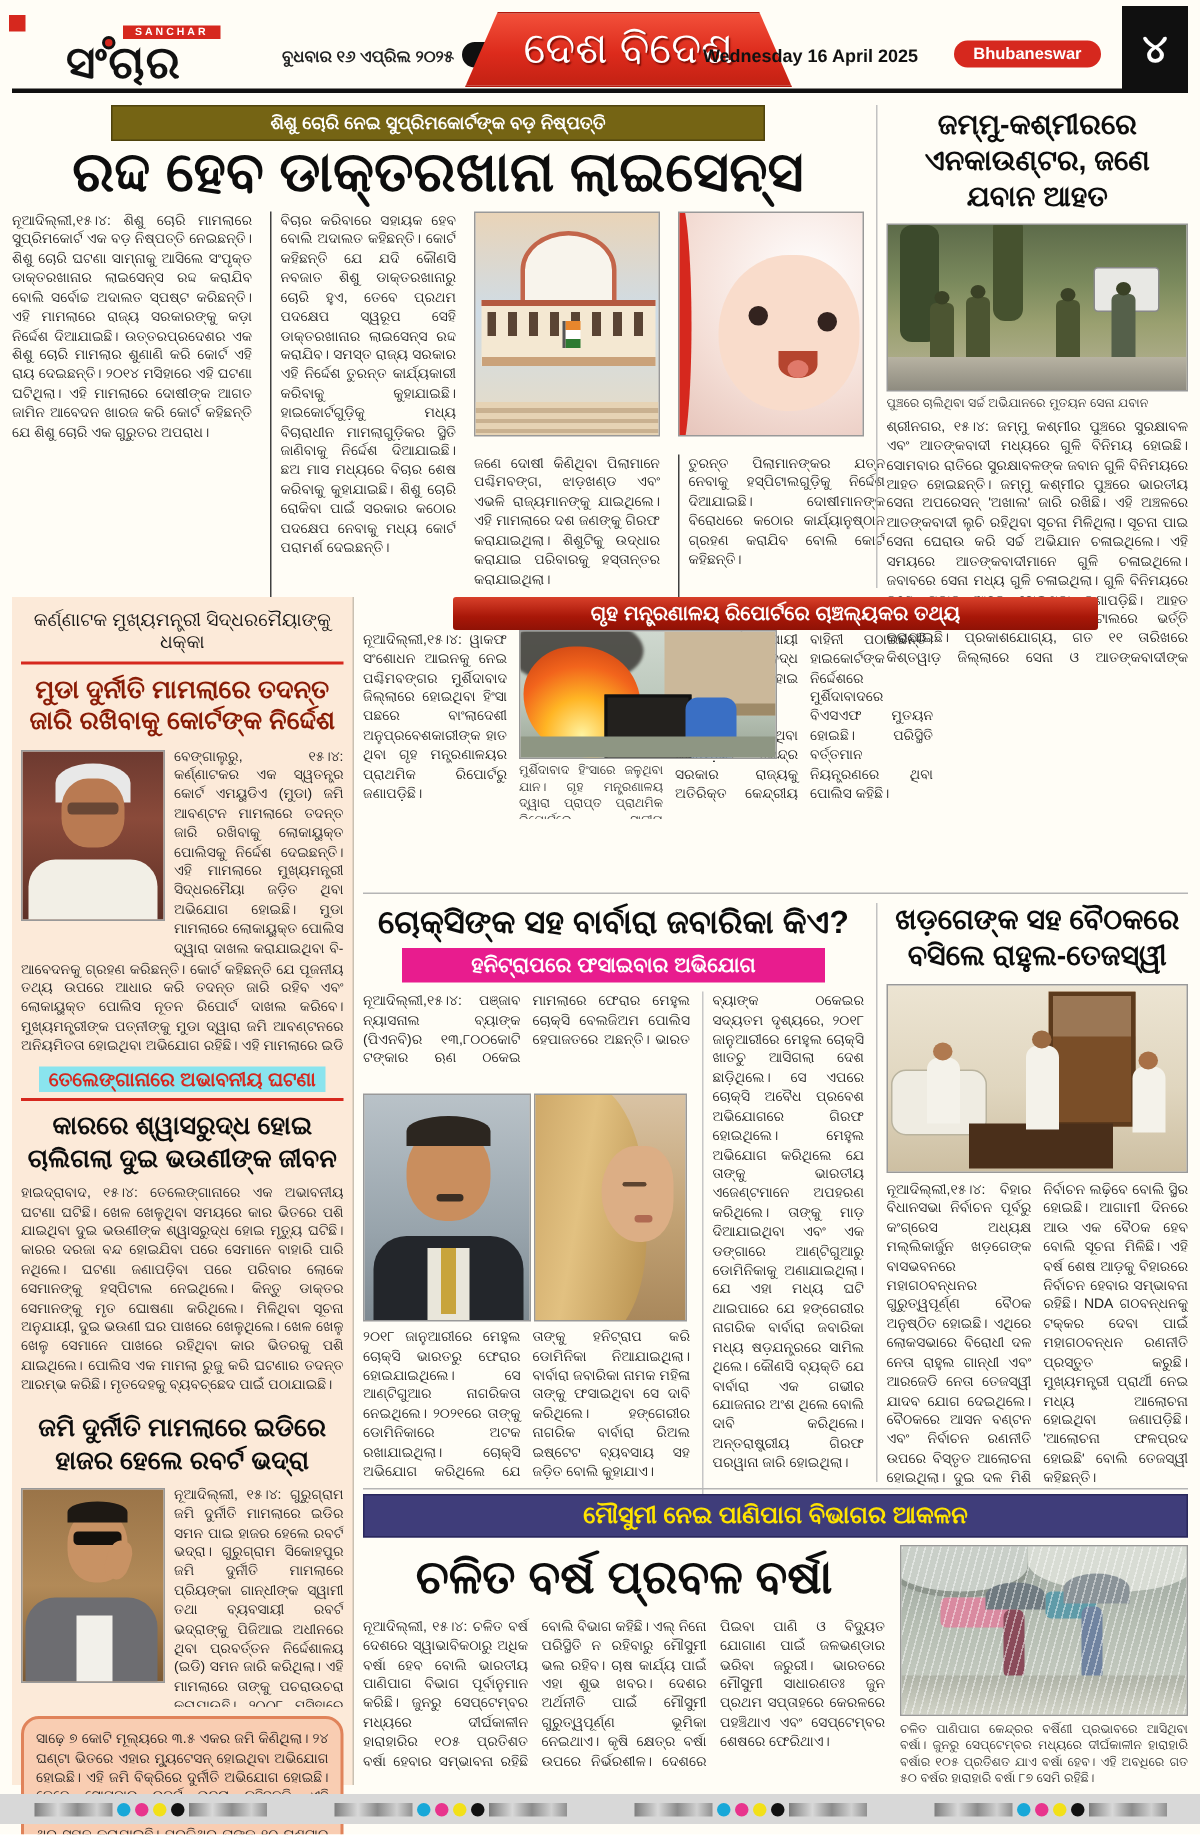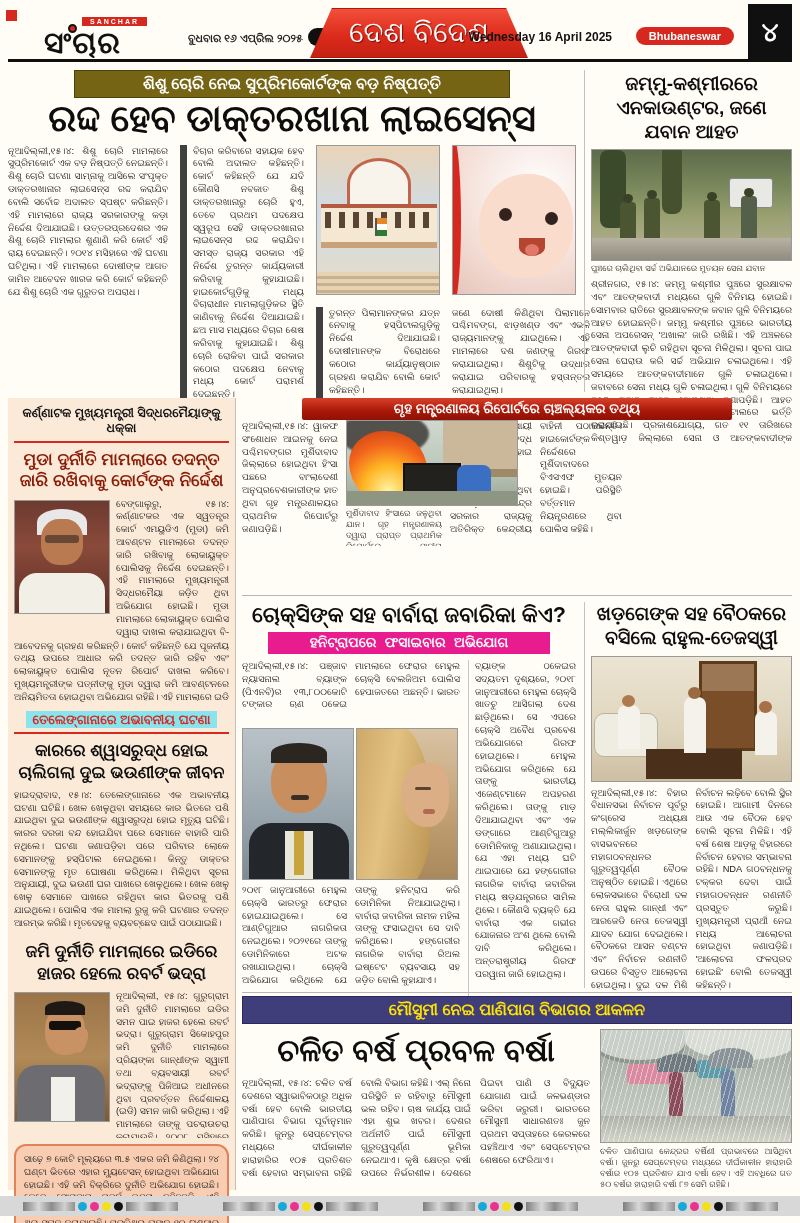--- a/index.html
+++ b/index.html
@@ -27,25 +27,25 @@
     border:1px solid #b3170b;
   }
   .mast-en-date { position:absolute; right:180px; top:24px; font-size:12px; font-weight:bold; color:#111; }
   .city-pill-en { position:absolute; right:58px; top:21px; background:#d6281e; color:#fff; font-size:11px; font-weight:bold; padding:3px 13px; border-radius:10px; }
   .page-no-tab { position:absolute; right:0; top:-2px; width:44px; height:56px; background:#101010; color:#fff; display:flex; align-items:center; justify-content:center; font-size:26px; font-weight:bold; }
   
   .bt { font-size:9.3px; line-height:1.38; text-align:justify; color:#222; overflow:hidden; }
   .cap { font-size:8.4px; line-height:1.3; color:#333; text-align:justify; overflow:hidden; }
   
   .story-license { position:absolute; left:8px; top:70px; width:568px; height:322px; }
-  .lic-kicker { margin:0 66px; background:#756414; border:1px solid #4f430d; color:#fff; font-size:16px; font-weight:bold; text-align:center; padding:4px 0; }
+  .lic-kicker { margin:0 66px; background:#756414; border:1px solid #4f430d; color:#fff; font-size:12px; font-weight:bold; text-align:center; padding:4px 0; }
   .lic-headline { font-size:37px; font-weight:800; color:#0d0d0d; text-align:center; line-height:1.15; padding:0 0 4px; }
   .lic-body { display:grid; grid-template-columns:160px 124px 124px 138px; grid-template-rows:150px 112px; column-gap:7px; row-gap:5px;gap:12px; }
   .lic-col-tall { grid-row:1 / 3; }
-  .vrule { border-left:7px solid #404040; padding-left:6px; }
+  .vrule { border-left:1px solid #404040; padding-left:6px; }
   
   .ph { position:relative; overflow:hidden; border:1px solid #999; background:#ccc; }
   
   .ph-sc { background:linear-gradient(180deg,#e9d4b8 0%,#cfdce6 45%,#e8dcc4 100%); }
   .sc-dome { position:absolute; left:30px; top:12px; width:64px; height:52px; background:#f8f4ec; border:3px solid #c3654a; border-radius:50% 50% 8% 8%; }
   .sc-base { position:absolute; left:4px; top:58px; width:116px; height:44px; background:#f4e8d2; border-top:4px solid #b45a40; box-shadow:inset 0 -6px 0 #caa27a; }
   .sc-windows { position:absolute; left:8px; top:66px; width:108px; height:16px; background:repeating-linear-gradient(90deg,#5a4434 0 6px,#f4e8d2 6px 14px); }
   .sc-steps { position:absolute; left:0; bottom:0; width:100%; height:22px; background:repeating-linear-gradient(180deg,#e6d3b4 0 4px,#c9b190 4px 7px); }
   .sc-flag { position:absolute; left:58px; top:72px; width:12px; height:18px; background:linear-gradient(180deg,#e8862c 33%,#fff 33% 66%,#2d7a32 66%); border-left:2px solid #555; }
   
@@ -122,41 +122,41 @@
   .walker1 { position:absolute; left:68px; top:42px; width:14px; height:46px; background:#8a4b5a; border-radius:5px; }
   .walker2 { position:absolute; left:120px; top:40px; width:14px; height:50px; background:#7083a0; border-radius:5px; }
   .rain-ground { position:absolute; left:0; bottom:0; width:100%; height:26px; background:linear-gradient(180deg,#aeb2a6,#d2d4c8); }
   
   .story-jk { position:absolute; left:584px; top:70px; width:208px; height:322px; border-left:1px solid #c2c2c2; padding-left:6px; }
   .jk-headline { font-size:19px; font-weight:800; text-align:center; line-height:1.25; color:#0d0d0d; padding:2px 0 6px; }
   .jk-photo { width:100%; height:112px; }
   .jk-cap { margin:2px 0 4px; }
   
   .left-col { position:absolute; left:8px; top:398px; width:228px; height:792px; background:#fcead9; border-right:1px solid #c9c0b2; padding:5px 6px; }
-  .kicker-plain { font-size:12.5px; font-weight:700; text-align:center; color:#111; border-bottom:2px solid #d6281e; padding:3px 0 5px; margin-bottom:4px; }
+  .kicker-plain { font-size:12.5px; font-weight:400; text-align:center; color:#111; border-bottom:2px solid #d6281e; padding:3px 0 5px; margin-bottom:4px; }
   .muda-headline { font-size:17px; font-weight:800; text-align:center; color:#8a1c06; line-height:1.25; padding:2px 0 6px; }
   .float-photo { float:left; margin:2px 6px 3px 0; }
   .ph-sidda-box { width:96px; height:114px; }
   .tel-kicker { font-size:13px; font-weight:800; text-align:center; color:#d6281e; border-bottom:2px solid #d6281e; padding:2px 0 4px; margin:8px 0 4px; }
   .tel-kicker span { background:#8ae4ee; padding:1px 6px; }
   .black-headline { font-size:17px; font-weight:800; text-align:center; color:#0d0d0d; line-height:1.3; padding:2px 0 5px; }
   .ph-vadra-box { width:96px; height:130px; }
   .vadra-box { background:#f9cdb2; border:2px solid #e0835a; border-radius:12px; padding:7px 8px; margin-top:6px; }
   
   .story-wb { position:absolute; left:242px; top:398px; width:550px; height:198px; border-bottom:1px solid #b5b5b5; }
   .wb-kicker { margin:0 60px; background:linear-gradient(180deg,#d8402a 0%,#a81708 60%,#8f1206 100%); color:#fff; font-size:13.5px; font-weight:bold; text-align:center; padding:3px 0; border-radius:2px; }
   .wb-headline { font-size:27px; font-weight:800; text-align:center; color:#0d0d0d; padding:5px 0 6px; }
   .wb-body { display:grid; grid-template-columns:96px 96px 172px 164px; column-gap:8px; height:128px; }
   .wb-img-wrap { }
   .ph-fire-box { width:172px; height:86px; }
   .two-col { column-count:2; column-gap:8px; }
   
   .story-choksi { position:absolute; left:242px; top:602px; width:334px; height:386px; }
   .ck-headline { font-size:21.5px; font-weight:800; text-align:center; color:#0d0d0d; padding:1px 0 4px; }
-  .ck-sub { margin:0 26px 6px; background:#e81c8e; color:#fff; font-size:14px; font-weight:bold; text-align:center; padding:3px 0;font-family:Liberation Mono, monospace; }
+  .ck-sub { margin:0 26px 6px; background:#e81c8e; color:#fff; font-size:14px; font-weight:bold; text-align:center; padding:3px 0; }
   .ck-grid { display:grid; grid-template-columns:218px 108px; column-gap:8px; }
   .ck-left-top { column-count:2; column-gap:8px; height:64px; }
   .ck-imgs { display:flex; gap:2px; margin:4px 0; }
   .ph-choksi-box { width:112px; height:152px; }
   .ph-barb-box { width:102px; height:152px; }
   .ck-left-bottom { column-count:2; column-gap:8px; height:112px; margin-top:2px; }
   .ck-right { border-left:1px solid #c6c6c6; padding-left:6px; height:346px; }
   
   .story-khadge { position:absolute; left:584px; top:602px; width:208px; height:386px; border-left:1px solid #c2c2c2; padding-left:6px; }
   .kh-headline { font-size:19px; font-weight:800; text-align:center; line-height:1.25; color:#0d0d0d; padding:0 0 6px; }
@@ -214,22 +214,22 @@
           <div class="sc-steps"></div>
       </div>
       <div class="ph ph-baby" style="width:124px;height:150px;">
         <div class="baby-head"></div>
           <div class="baby-eye1"></div>
           <div class="baby-eye2"></div>
           <div class="baby-mouth"></div>
           <div class="baby-tongue"></div>
       </div>
       <div class="bt lic-col-tall vrule">ବିଚାର କରିବାରେ ସହାୟକ ହେବ ବୋଲି ଅଦାଲତ କହିଛନ୍ତି। କୋର୍ଟ କହିଛନ୍ତି ଯେ ଯଦି କୌଣସି ନବଜାତ ଶିଶୁ ଡାକ୍ତରଖାନାରୁ ଚୋରି ହୁଏ, ତେବେ ପ୍ରଥମ ପଦକ୍ଷେପ ସ୍ୱରୂପ ସେହି ଡାକ୍ତରଖାନାର ଲାଇସେନ୍ସ ରଦ୍ଦ କରାଯିବ। ସମସ୍ତ ରାଜ୍ୟ ସରକାର ଏହି ନିର୍ଦ୍ଦେଶ ତୁରନ୍ତ କାର୍ଯ୍ୟକାରୀ କରିବାକୁ କୁହାଯାଇଛି। ହାଇକୋର୍ଟଗୁଡ଼ିକୁ ମଧ୍ୟ ବିଚାରାଧୀନ ମାମଲାଗୁଡ଼ିକର ସ୍ଥିତି ଜାଣିବାକୁ ନିର୍ଦ୍ଦେଶ ଦିଆଯାଇଛି। ଛଅ ମାସ ମଧ୍ୟରେ ବିଚାର ଶେଷ କରିବାକୁ କୁହାଯାଇଛି। ଶିଶୁ ଚୋରି ରୋକିବା ପାଇଁ ସରକାର କଠୋର ପଦକ୍ଷେପ ନେବାକୁ ମଧ୍ୟ କୋର୍ଟ ପରାମର୍ଶ ଦେଇଛନ୍ତି।</div>
+      <div class="bt">ଜଣେ ଦୋଷୀ କିଣିଥିବା ପିଲାମାନେ ପଶ୍ଚିମବଙ୍ଗ, ଝାଡ଼ଖଣ୍ଡ ଏବଂ ଏଭଳି ରାଜ୍ୟମାନଙ୍କୁ ଯାଇଥିଲେ। ଏହି ମାମଲାରେ ଦଶ ଜଣଙ୍କୁ ଗିରଫ କରାଯାଇଥିଲା। ଶିଶୁଟିକୁ ଉଦ୍ଧାର କରାଯାଇ ପରିବାରକୁ ହସ୍ତାନ୍ତର କରାଯାଇଥିଲା।</div>
       <div class="bt vrule">ତୁରନ୍ତ ପିଲାମାନଙ୍କର ଯତ୍ନ ନେବାକୁ ହସ୍ପିଟାଲଗୁଡ଼ିକୁ ନିର୍ଦ୍ଦେଶ ଦିଆଯାଇଛି। ଦୋଷୀମାନଙ୍କ ବିରୋଧରେ କଠୋର କାର୍ଯ୍ୟାନୁଷ୍ଠାନ ଗ୍ରହଣ କରାଯିବ ବୋଲି କୋର୍ଟ କହିଛନ୍ତି।</div>
-      <div class="bt">ଜଣେ ଦୋଷୀ କିଣିଥିବା ପିଲାମାନେ ପଶ୍ଚିମବଙ୍ଗ, ଝାଡ଼ଖଣ୍ଡ ଏବଂ ଏଭଳି ରାଜ୍ୟମାନଙ୍କୁ ଯାଇଥିଲେ। ଏହି ମାମଲାରେ ଦଶ ଜଣଙ୍କୁ ଗିରଫ କରାଯାଇଥିଲା। ଶିଶୁଟିକୁ ଉଦ୍ଧାର କରାଯାଇ ପରିବାରକୁ ହସ୍ତାନ୍ତର କରାଯାଇଥିଲା।</div>
     </div>
   </section>
 
   <section class="story-jk">
     <h2 class="jk-headline">ଜମ୍ମୁ-କଶ୍ମୀରରେ ଏନକାଉଣ୍ଟର, ଜଣେ ଯବାନ ଆହତ</h2>
     <div class="ph ph-army jk-photo">
       <div class="army-tree1"></div>
         <div class="army-tree2"></div>
         <div class="army-van"></div>
       <div class="soldier sd1"></div>

